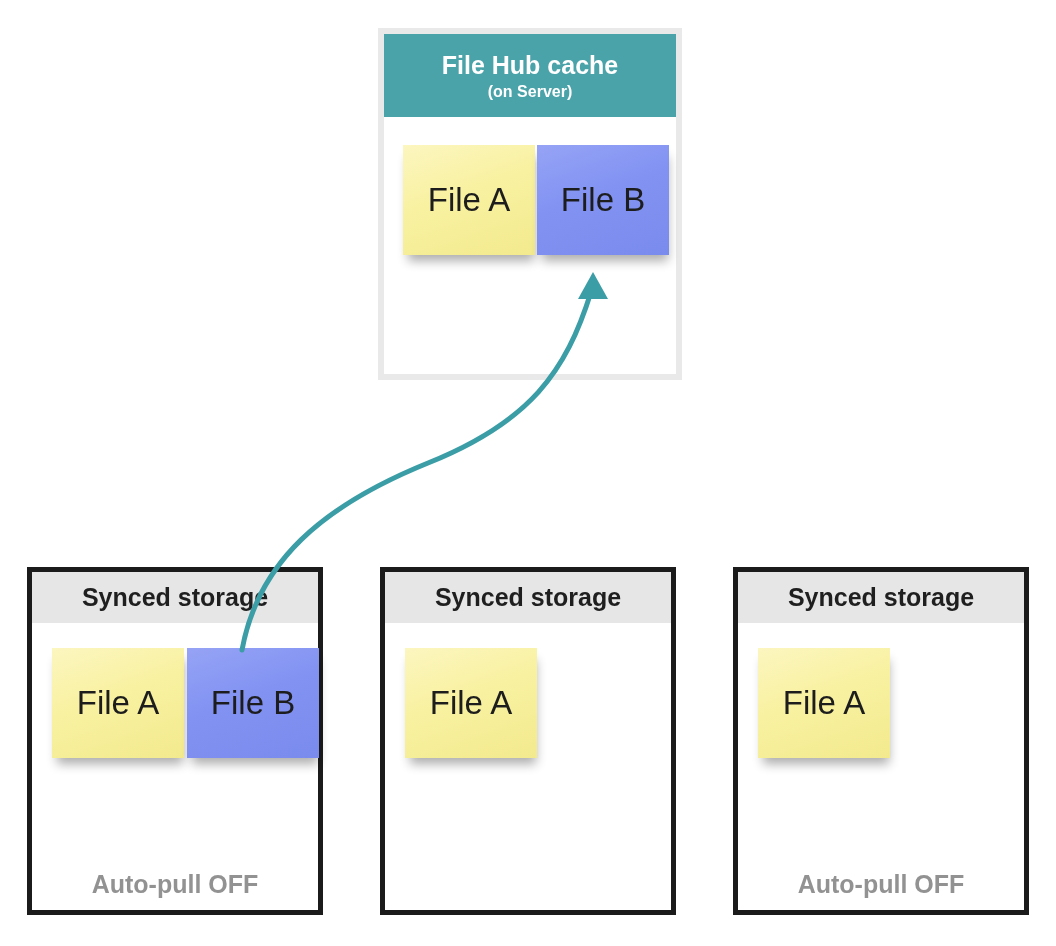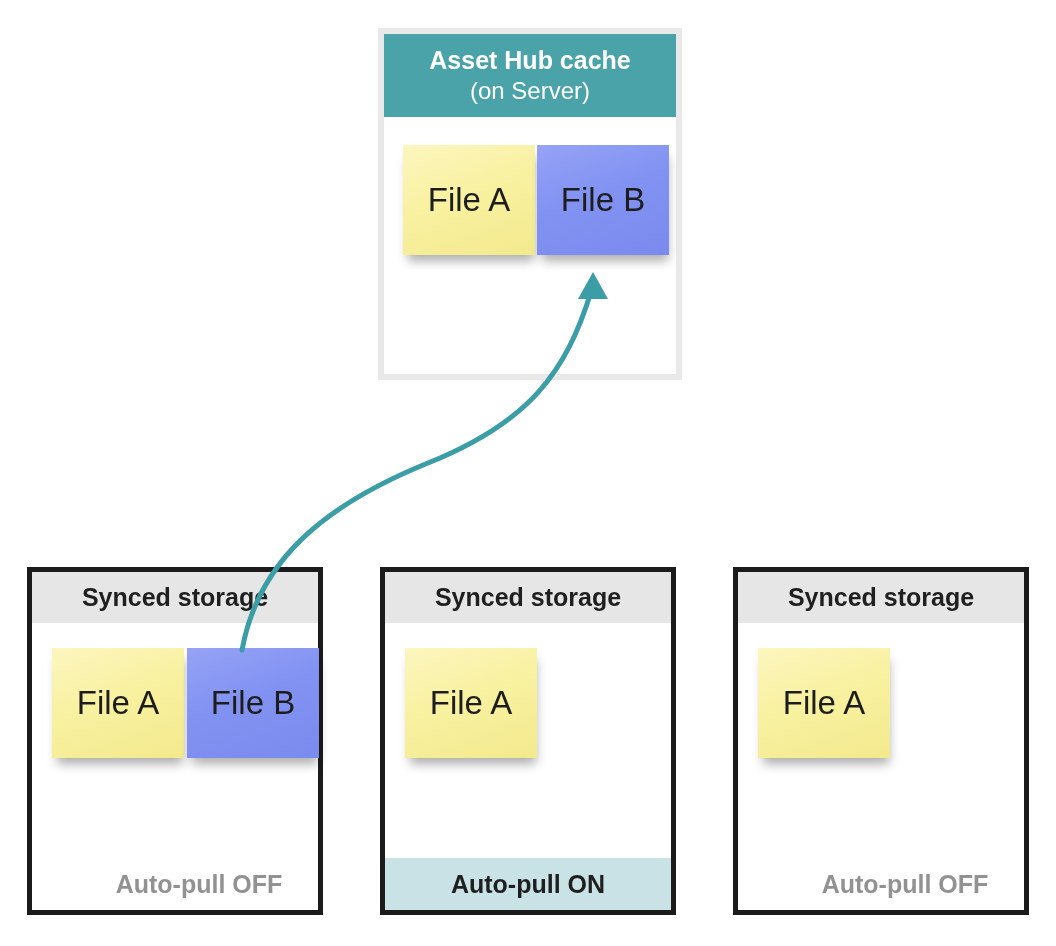--- a/index.html
+++ b/index.html
@@ -27,21 +27,21 @@
   .hub-box{
     position:absolute;left:378px;top:28px;width:304px;height:352px;
     background:#ffffff;border:6px solid var(--border-gray);
   }
   .hub-header{
     position:absolute;left:0;top:0;width:292px;height:83px;
     background:var(--teal-header);color:#ffffff;text-align:center;
     display:flex;flex-direction:column;justify-content:center;gap:2px;
   }
   .hub-title{font-size:25px;font-weight:bold;line-height:1.2;}
-  .hub-subtitle{font-size:24px;font-weight:normal;line-height:1.2;}
+  .hub-subtitle{font-size:16px;font-weight:bold;line-height:1.2;}
 
   
   .note{
     position:absolute;width:132px;height:110px;
     display:flex;align-items:center;justify-content:center;
     font-size:33px;color:#1d1d1d;
     box-shadow:2px 9px 10px -3px rgba(0,0,0,0.32);
   }
   .note-yellow{
     background:linear-gradient(160deg,#fcf6c0 0%,var(--note-yellow) 45%,#f3ea8e 100%);
@@ -65,21 +65,21 @@
     background:var(--band-gray);display:flex;align-items:center;justify-content:center;
   }
   .storage-title{font-size:25px;font-weight:bold;color:var(--text-dark);}
   .storage-note-a{left:20px;top:76px;}
   .storage-note-b{left:155px;top:76px;}
   .storage-footer{
     position:absolute;left:0;bottom:0;width:286px;height:52px;
     display:flex;align-items:center;justify-content:center;
     font-size:25px;font-weight:bold;
   }
-  .footer-off{background:transparent;color:var(--text-gray);margin-left:24px;}
+  .footer-off{background:transparent;color:var(--text-gray);}
   .footer-on{background:var(--band-teal-light);color:var(--text-dark);}
 
   
   .arrow-layer{
     position:absolute;inset:0;width:1056px;height:946px;
     pointer-events:none;z-index:5;
   }
   .arrow-label{
     position:absolute;left:320px;top:446px;z-index:6;
     background:#ffffff;padding:1px 8px;
@@ -87,42 +87,41 @@
     white-space:nowrap;
   }
 </style>
 </head>
 <body>
 
 <div class="canvas">
 
   <div class="hub-box">
     <div class="hub-header">
-      <div class="hub-title">Asset Hub cache</div>
+      <div class="hub-title">File Hub cache</div>
       <div class="hub-subtitle">(on Server)</div>
     </div>
     <div class="note note-yellow hub-note-a">File A</div>
     <div class="note note-blue hub-note-b">File B</div>
   </div>
 
   <div class="storage-box storage-left">
     <div class="storage-header">
       <div class="storage-title">Synced storage</div>
     </div>
     <div class="note note-yellow storage-note-a">File A</div>
     <div class="note note-blue storage-note-b">File B</div>
     <div class="storage-footer footer-off">Auto-pull OFF</div>
   </div>
 
   <div class="storage-box storage-middle">
     <div class="storage-header">
       <div class="storage-title">Synced storage</div>
     </div>
     <div class="note note-yellow storage-note-a">File A</div>
-    <div class="storage-footer footer-on">Auto-pull ON</div>
   </div>
 
   <div class="storage-box storage-right">
     <div class="storage-header">
       <div class="storage-title">Synced storage</div>
     </div>
     <div class="note note-yellow storage-note-a">File A</div>
     <div class="storage-footer footer-off">Auto-pull OFF</div>
   </div>
 

